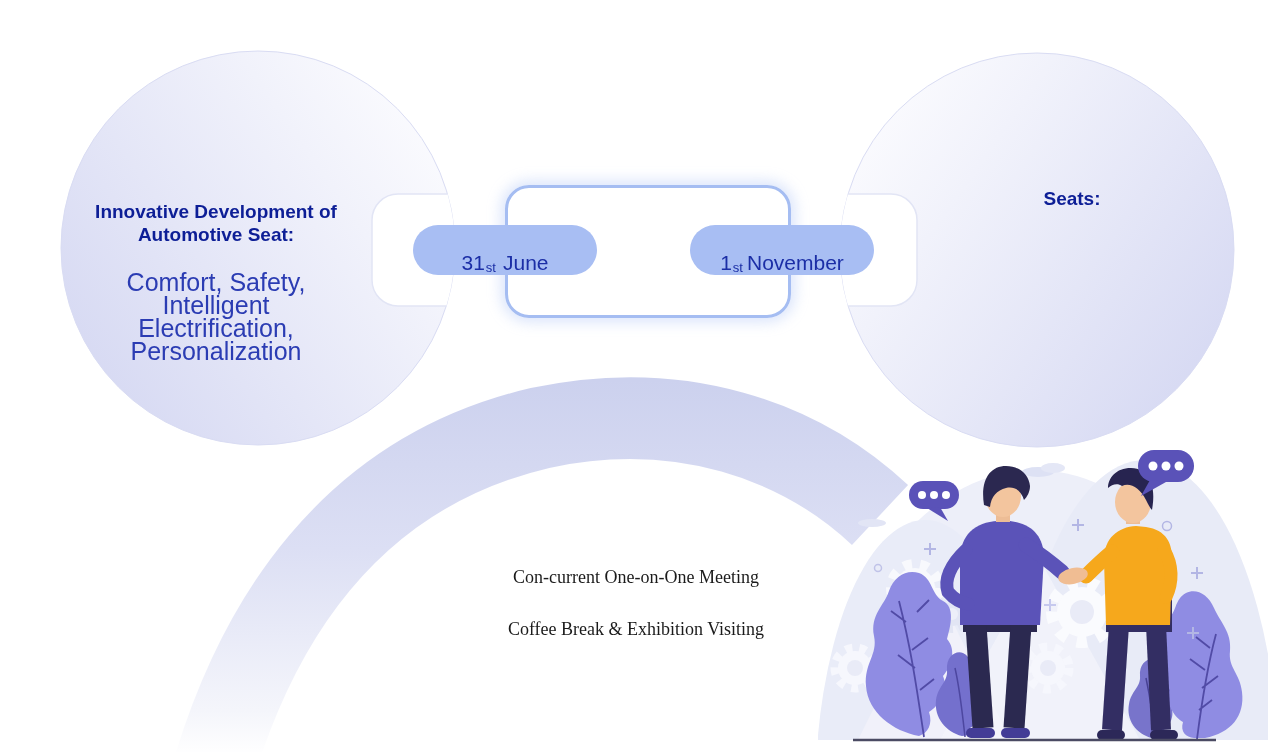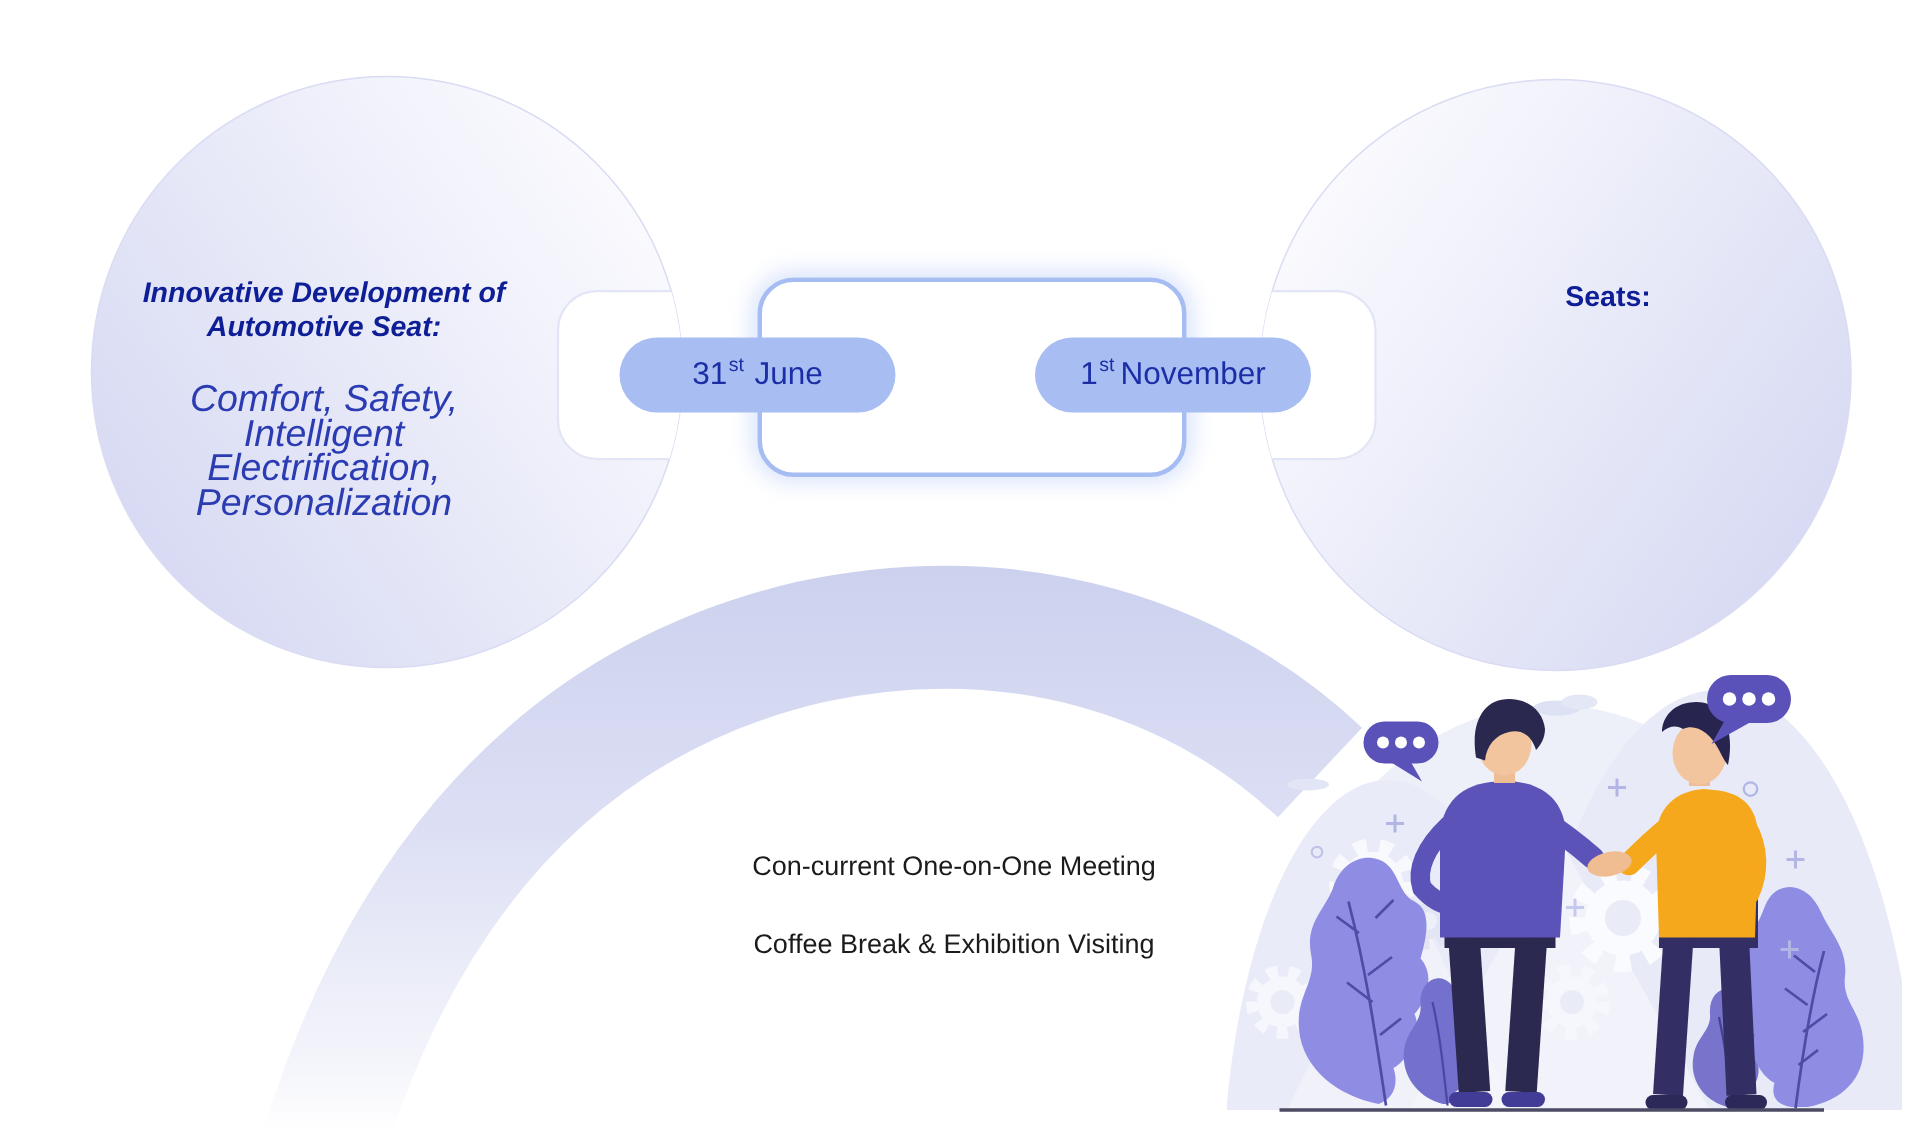--- a/index.html
+++ b/index.html
@@ -1,39 +1,39 @@
 <!DOCTYPE html>
 <html style="--title-navy: #0d1e96; --body-blue: #2b3cb3; --pill-bg: #a8bef3; --pill-text: #1b2ea6; --frame-border: #a5bdf2; --circle-gradient-start: #d4d7f2; --circle-gradient-end: #ffffff; --arc-lavender: #ccd1ee; --illustration-purple: #5b53b8; --illustration-yellow: #f6a81c; --text-black: #1b1b1b;"><head>
 <meta charset="utf-8">
 <style>
   html,body{margin:0;padding:0;background:#fff;}
   body{font-family:"Liberation Sans","DejaVu Sans",sans-serif;}
   .stage{position:relative;width:1273px;height:752px;overflow:hidden;background:#ffffff;}
   svg.bg{position:absolute;left:0;top:0;width:1273px;height:752px;}
 
   .circle-text{position:absolute;text-align:center;z-index:2;}
-  .circle-text.left{left:80px;top:184px;width:272px;font-style:italic;}
+  .circle-text.left{left:80px;top:200px;width:272px;}
   .circle-text.right{left:932px;top:187px;width:280px;}
   .topic-title{font-weight:bold;font-size:19px;line-height:23px;color:var(--title-navy,#0d1e96);}
   .topic-subtitle{margin-top:25px;font-size:25px;line-height:23px;color:var(--body-blue,#2b3cb3);}
 
   .frame{position:absolute;left:505px;top:185px;width:280px;height:127px;z-index:2;
          border:3px solid var(--frame-border,#a5bdf2);border-radius:24px;
          box-shadow:0 0 14px 4px rgba(163,187,245,.40);}
   .pill{position:absolute;top:225px;height:50px;border-radius:25px;z-index:3;
         background:var(--pill-bg,#a8bef3);color:var(--pill-text,#1b2ea6);
-        font-size:21px;display:flex;align-items:center;justify-content:center;}
+        font-size:21px;display:flex;align-items:flex-end;justify-content:center;}
   .pill-left{left:413px;width:184px;}
   .pill-right{left:690px;width:184px;}
   .pill sup{font-size:13px;line-height:0;position:relative;top:-7px;margin-left:1px;}
   .pill .month{margin-left:7px;}
   .pill-right .month{margin-left:4px;}
 
   .activities{position:absolute;left:401px;top:566px;width:470px;text-align:center;z-index:2;
-              color:var(--text-black,#1b1b1b);font-size:18px;line-height:22px;}
+              color:var(--text-black,#1b1b1b);font-size:18px;line-height:22px;font-family:Liberation Serif, serif;}
   .act-line + .act-line{margin-top:30px;}
 </style>
 </head>
 <body>
 
 <div class="stage">
 
   <svg class="bg" viewBox="0 0 1273 752" aria-hidden="true">
     <defs>
       <linearGradient id="gradL" x1="0%" y1="85%" x2="100%" y2="15%">

